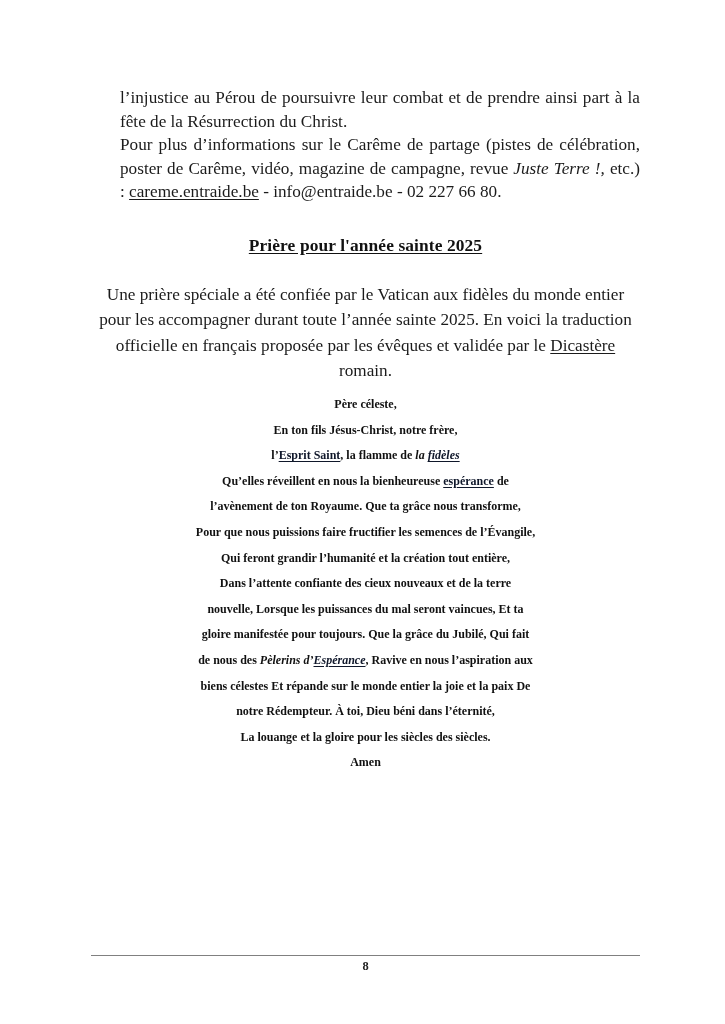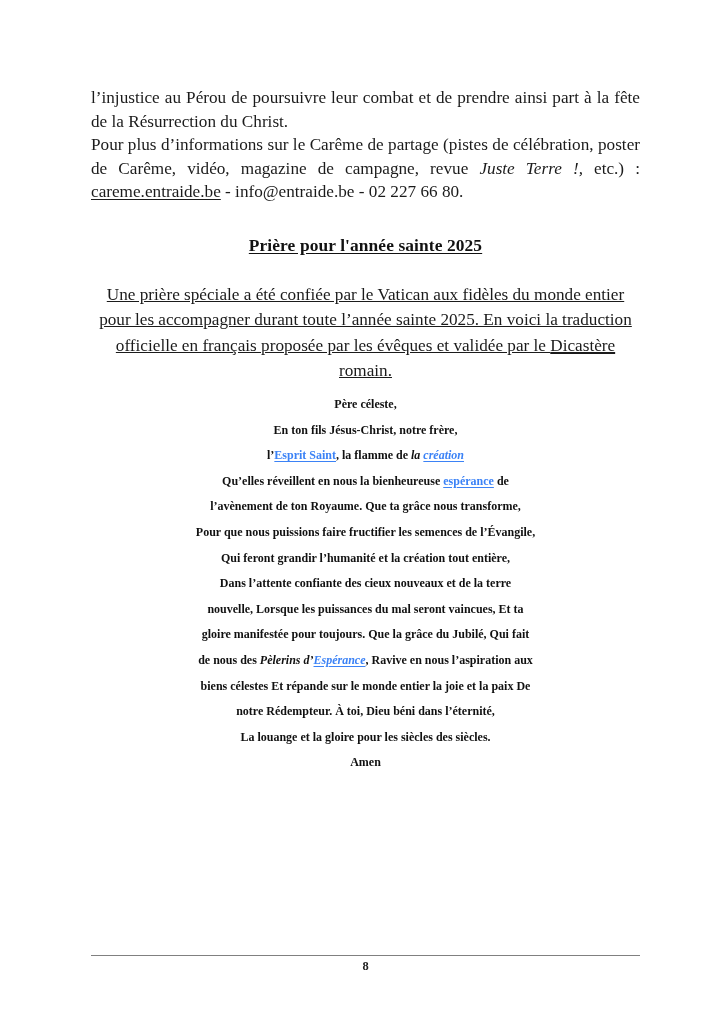--- a/index.html
+++ b/index.html
@@ -30,20 +30,21 @@
     width: 549px;
   }
   p {
     margin: 0;
     font-size: 17.2px;
     line-height: 23.6px;
   }
   .just {
     text-align: justify;
     text-justify: inter-word;
+    margin-left: 29px;
   }
   .para-body {
     color: #1b1b1b;
   }
   .heading-wrap {
     margin-top: 30px;
     text-align: center;
   }
   .heading {
     display: inline-block;
@@ -54,35 +55,34 @@
     text-underline-offset: 2px;
     letter-spacing: 0.1px;
     color: #111111;
   }
   .intro {
     margin-top: 26px;
     text-align: center;
     font-size: 17.2px;
     line-height: 25.5px;
     color: #1b1b1b;
-    text-decoration: underline;
   }
   .prayer {
     margin-top: 8px;
     text-align: center;
     font-weight: bold;
     font-size: 12px;
     line-height: 25.6px;
     color: #111111;
   }
   .prayer .ln { display: block; }
   i, .it { }
   a.doclink,
   .doclink {
-    color: #3b82f6;
+    color: #0f172a;
     text-decoration: underline;
     text-underline-offset: 1.5px;
     text-decoration-thickness: 1px;
   }
   .plainlink {
     color: #1b1b1b;
     text-decoration: underline;
     text-underline-offset: 1.5px;
   }
   .footer {
@@ -118,21 +118,21 @@
 
     <div class="heading-wrap">
       <span class="heading">Prière pour l'année sainte 2025</span>
     </div>
 
     <p class="intro"><span>Une prière spéciale a été confiée par le Vatican aux fidèles du monde entier pour les accompagner durant toute l’année sainte 2025. En voici la traduction officielle en français proposée par les évêques et validée par le </span><span class="plainlink">Dicastère</span><span> romain.</span></p>
 
     <div class="prayer">
       <span class="ln">Père céleste,</span>
       <span class="ln">En ton fils Jésus-Christ, notre frère,</span>
-      <span class="ln"><span>l’</span><span class="doclink">Esprit Saint</span><span>, la flamme de </span><i>la </i><i class="doclink">création</i></span>
+      <span class="ln"><span>l’</span><span class="doclink">Esprit Saint</span><span>, la flamme de </span><i>la </i><i class="doclink">fidèles</i></span>
       <span class="ln"><span>Qu’elles réveillent en nous la bienheureuse </span><span class="doclink">espérance</span><span> de</span></span>
       <span class="ln">l’avènement de ton Royaume. Que ta grâce nous transforme,</span>
       <span class="ln">Pour que nous puissions faire fructifier les semences de l’Évangile,</span>
       <span class="ln">Qui feront grandir l’humanité et la création tout entière,</span>
       <span class="ln">Dans l’attente confiante des cieux nouveaux et de la terre</span>
       <span class="ln">nouvelle, Lorsque les puissances du mal seront vaincues, Et ta</span>
       <span class="ln">gloire manifestée pour toujours. Que la grâce du Jubilé, Qui fait</span>
       <span class="ln"><span>de nous des </span><i>Pèlerins d’</i><i class="doclink">Espérance</i><span>, Ravive en nous l’aspiration aux</span></span>
       <span class="ln">biens célestes Et répande sur le monde entier la joie et la paix De</span>
       <span class="ln">notre Rédempteur. À toi, Dieu béni dans l’éternité,</span>

